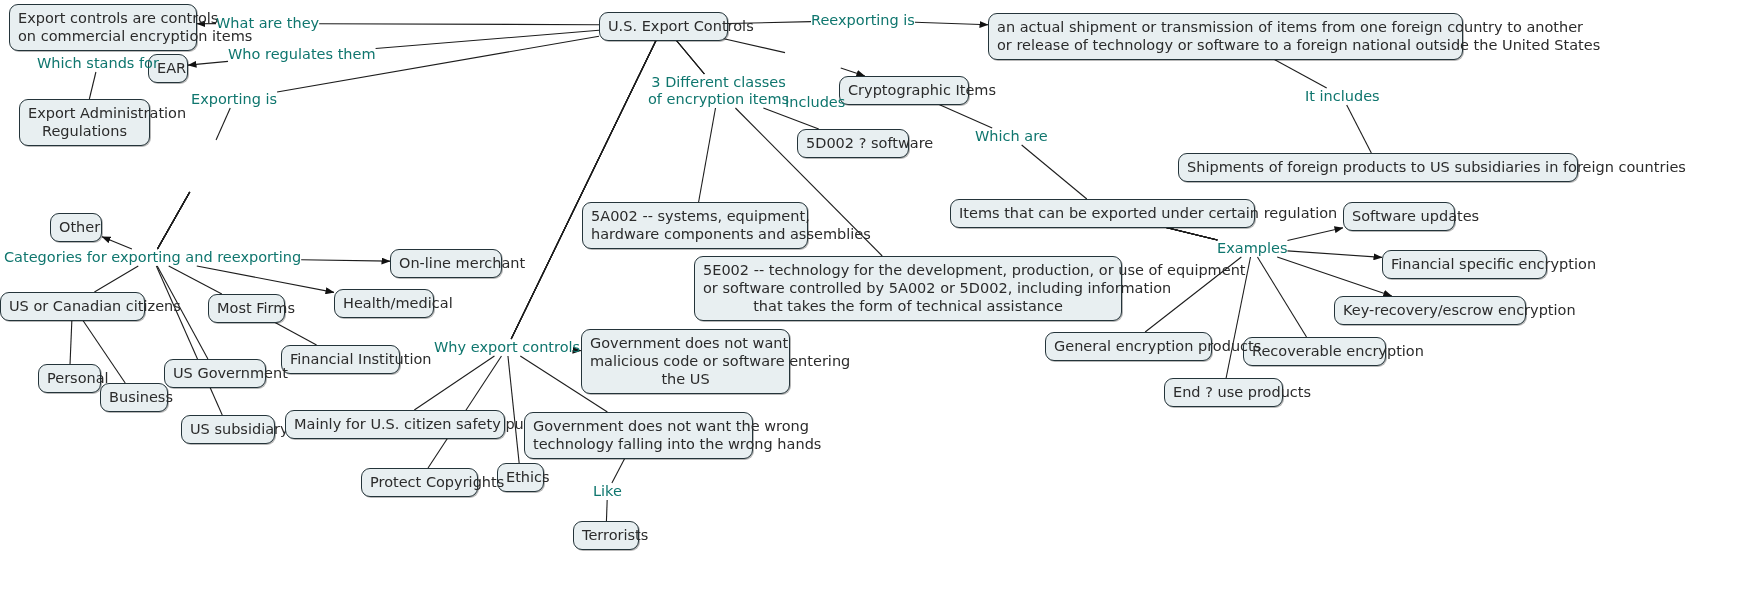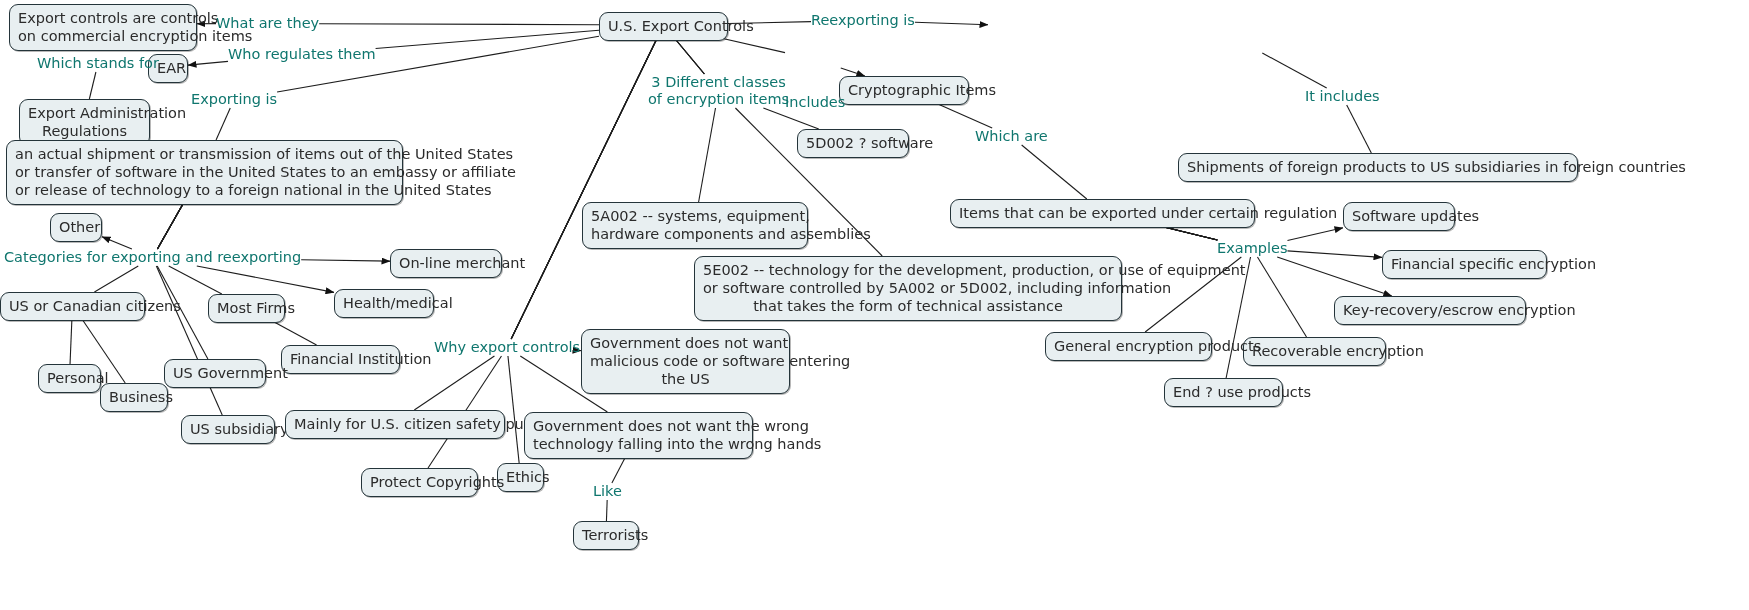--- a/index.html
+++ b/index.html
@@ -128,28 +128,27 @@
         <line x1="507.9513618677043" y1="356" x2="519.1405642023346" y2="463"></line>
         <line x1="657.193992248062" y1="38" x2="511.18565891472866" y2="339"></line>
         <line x1="501.4873595505618" y1="356" x2="428.02668539325845" y2="468"></line>
         <line x1="628.0667016806723" y1="452" x2="611.8950892857143" y2="483"></line>
         <line x1="607.16875" y1="500" x2="606.446875" y2="521"></line>
       </g>
   </svg>
 <div class="node multi" style="left: 9px; top: 4px; width: 188px; min-height: 40px;">Export controls are controls
 on commercial encryption items</div>
     <div class="node" style="left: 599px; top: 12px; width: 129px; min-height: 26px;">U.S. Export Controls</div>
+    <div class="node multi" style="left: 988px; top: 13px; width: 475px; min-height: 40px;">an actual shipment or transmission of items from one foreign country to another
+or release of technology or software to a foreign national outside the United States</div>
     <div class="node" style="left: 148px; top: 54px; width: 40px; min-height: 26px;">EAR</div>
     <div class="node" style="left: 839px; top: 76px; width: 130px; min-height: 26px;">Cryptographic Items</div>
     <div class="node multi" style="left: 19px; top: 99px; width: 131px; min-height: 40px;">Export Administration
 Regulations</div>
     <div class="node" style="left: 797px; top: 129px; width: 112px; min-height: 26px;">5D002 ? software</div>
-    <div class="node multi" style="left: 6px; top: 140px; width: 397px; min-height: 52px;">an actual shipment or transmission of items out of the United States
-or transfer of software in the United States to an embassy or affiliate
-or release of technology to a foreign national in the United States</div>
     <div class="node" style="left: 1178px; top: 153px; width: 400px; min-height: 26px;">Shipments of foreign products to US subsidiaries in foreign countries</div>
     <div class="node" style="left: 1343px; top: 202px; width: 112px; min-height: 26px;">Software updates</div>
     <div class="node" style="left: 950px; top: 199px; width: 305px; min-height: 26px;">Items that can be exported under certain regulation</div>
     <div class="node multi" style="left: 582px; top: 202px; width: 226px; min-height: 40px;">5A002 -- systems, equipment,
 hardware components and assemblies</div>
     <div class="node" style="left: 50px; top: 213px; width: 52px; min-height: 26px;">Other</div>
     <div class="node" style="left: 390px; top: 249px; width: 112px; min-height: 26px;">On-line merchant</div>
     <div class="node" style="left: 1382px; top: 250px; width: 165px; min-height: 26px;">Financial specific encryption</div>
     <div class="node multi" style="left: 694px; top: 256px; width: 428px; min-height: 52px;">5E002 -- technology for the development, production, or use of equipment
 or software controlled by 5A002 or 5D002, including information

